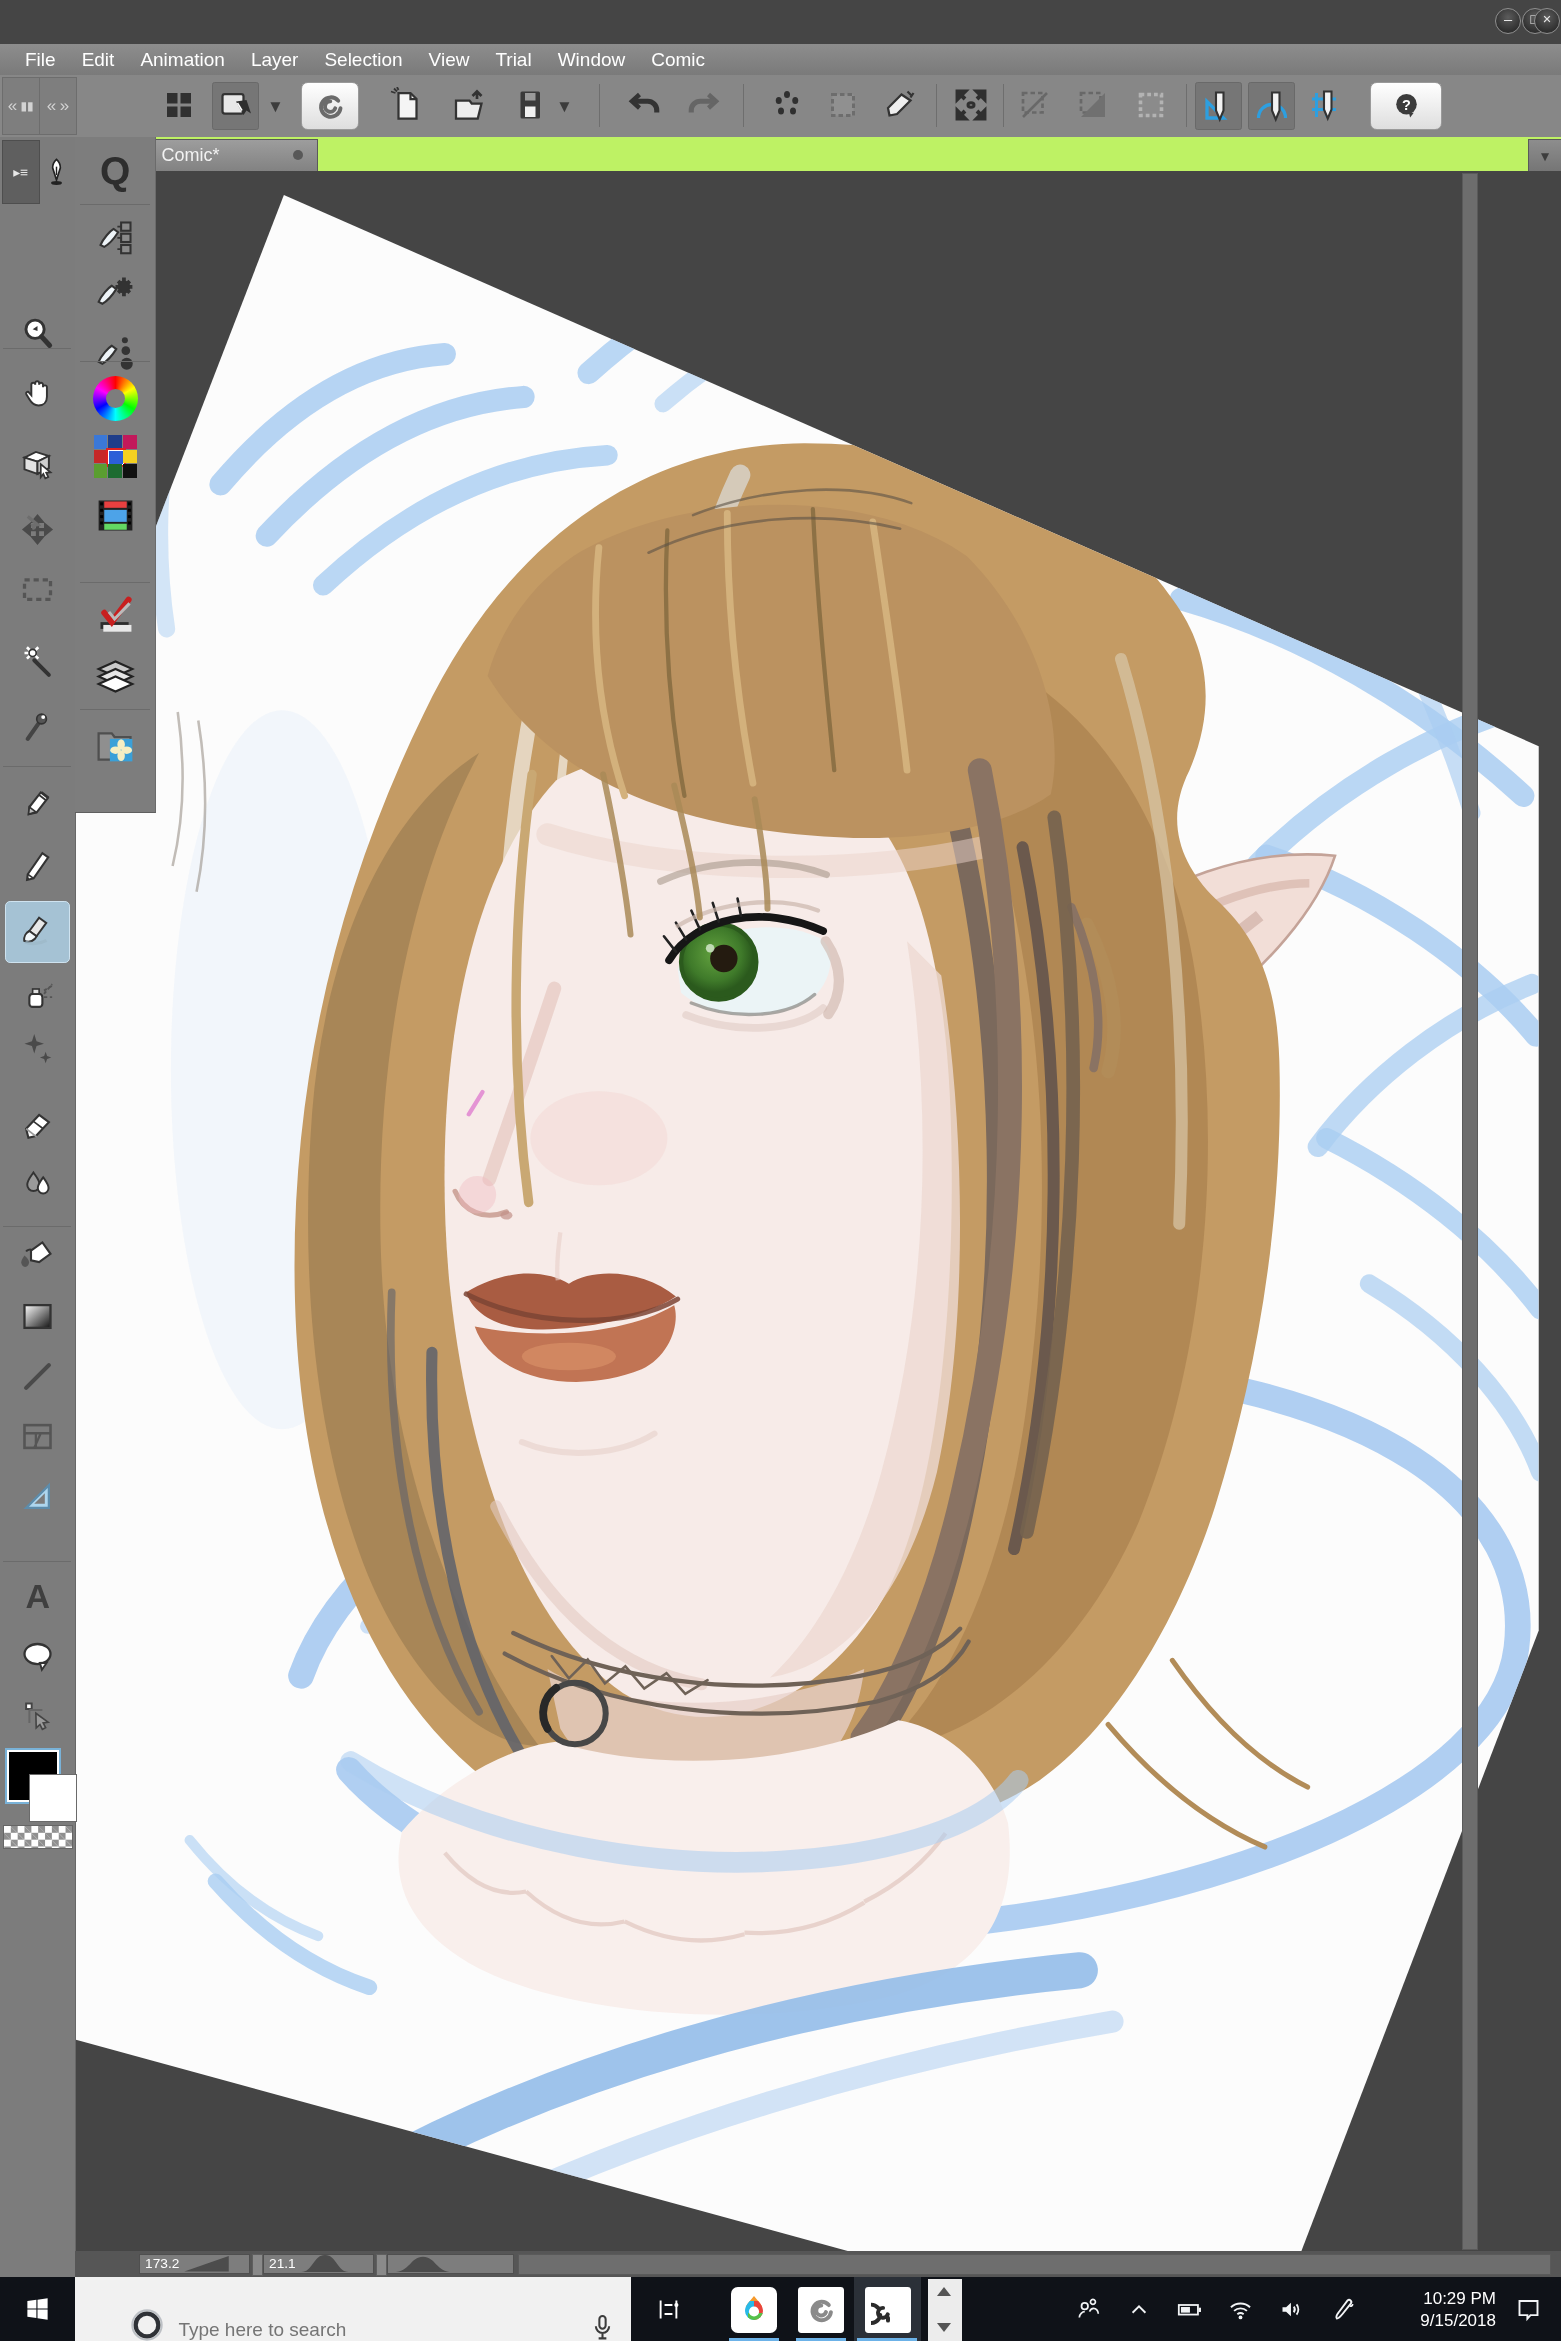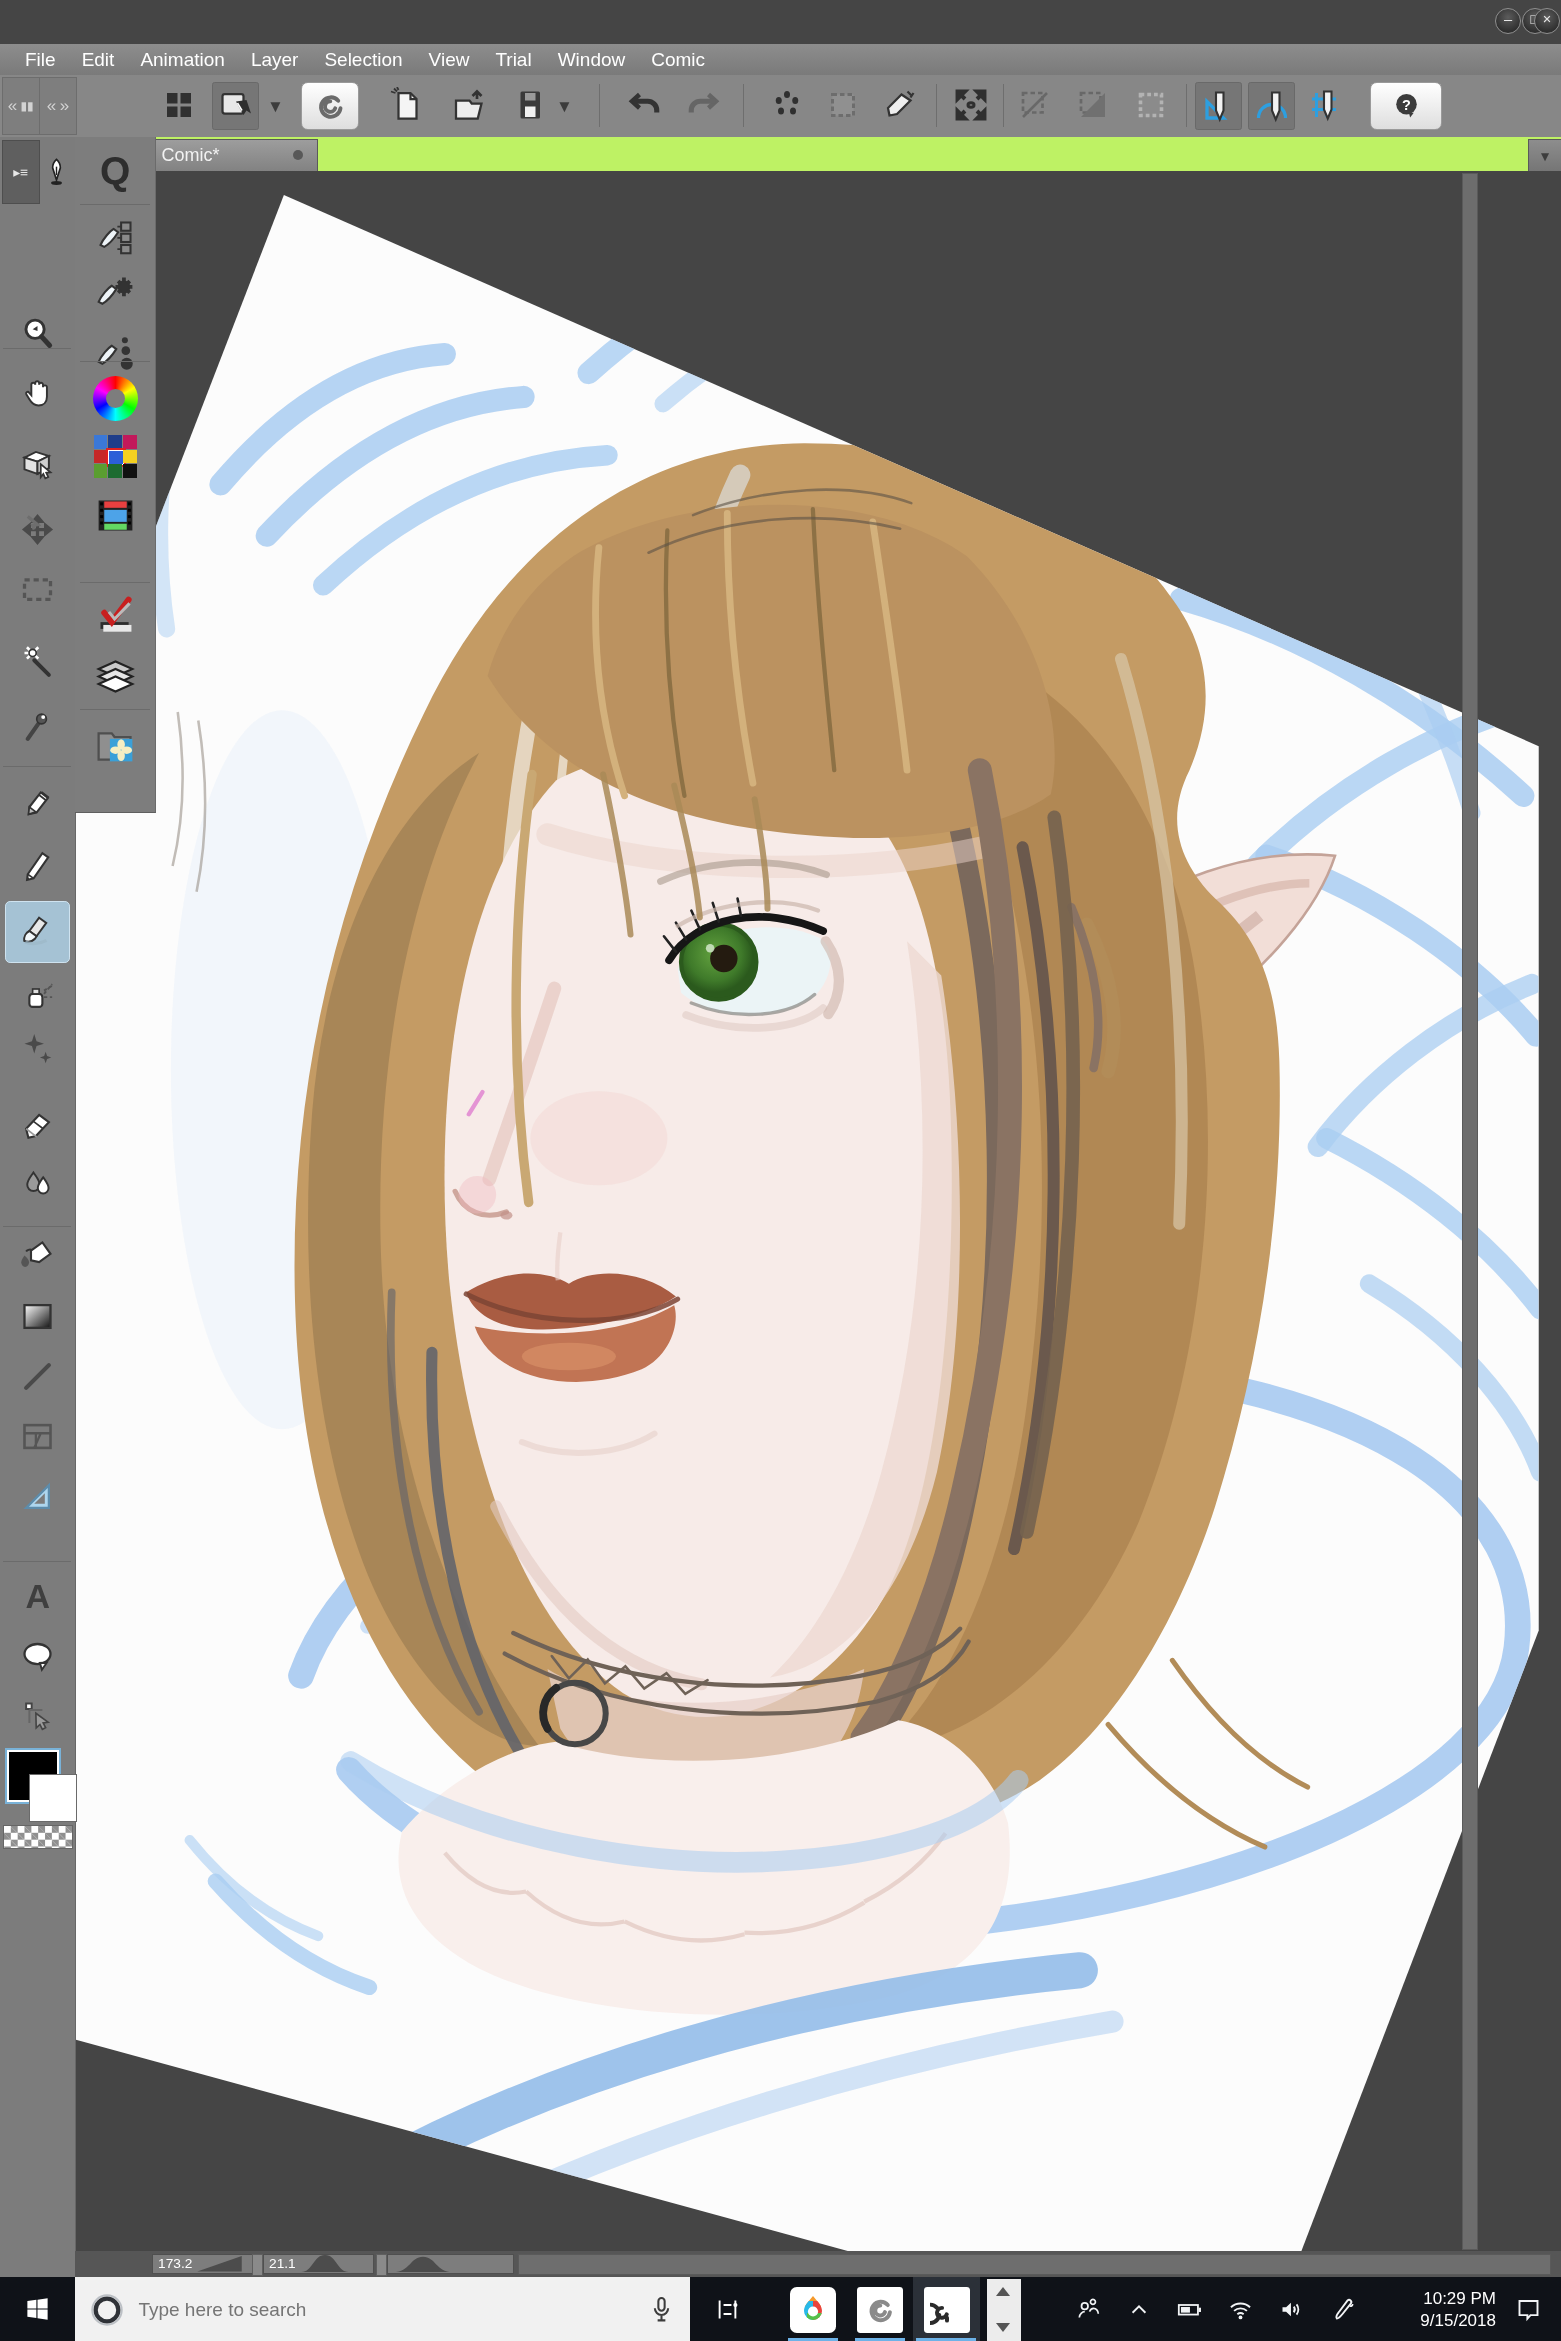--- a/index.html
+++ b/index.html
@@ -79,21 +79,21 @@
   
   #statusbar{left:75px;top:2251px;width:1486px;height:26px;background:#565656;}
   .st-cell{top:2.6px;height:20.5px;background:#7d7d7d;border:0.9px solid #4f4f4f;color:#fff;font-size:13.7px;
     display:flex;align-items:center;padding:0 5.1px;box-sizing:border-box;gap:5.1px;}
   .st-handle{top:2.6px;width:9.4px;height:20.5px;background:#8a8a8a;border:0.9px solid #5f5f5f;}
   #hscroll{left:443px;top:3.4px;width:1031px;height:19px;background:#6e6e6e;border:0.9px solid #5a5a5a;}
 
   
   #taskbar{left:0;top:2277px;width:1561px;height:65px;background:#0f1218;display:flex;align-items:center;}
   #start-btn{width:75px;height:65px;display:flex;align-items:center;justify-content:center;}
-  #searchbox{width:615px;height:65px;background:#f1f1f1;display:flex;align-items:center;}
+  #searchbox{width:516px;height:65px;background:#f1f1f1;display:flex;align-items:flex-end;padding-left:40px;}
   #search-input{border:none;outline:none;background:transparent;font-size:19px;color:#333;flex:1;
     font-family:"Liberation Sans",sans-serif;}
   .tb-ico{width:51px;height:65px;display:flex;align-items:center;justify-content:center;}
   .app-ico{width:67px;height:65px;display:flex;align-items:center;justify-content:center;position:relative;}
   .app-sq{width:46px;height:46px;background:#fff;border-radius:6.8px;display:flex;align-items:center;justify-content:center;}
   .underline{position:absolute;bottom:0;left:8.6px;width:50px;height:4.3px;background:#6cb2e8;}
   #clock{width:128px;text-align:right;color:#fff;font-size:17px;line-height:22px;}
   #scrollstrip{width:34px;height:62px;background:#ececec;margin:0 6.8px;position:relative;}
   .tri-up{position:absolute;left:9.4px;top:8.6px;width:0;height:0;border-left:7.7px solid transparent;
     border-right:7.7px solid transparent;border-bottom:9.4px solid #555;}
@@ -693,21 +693,21 @@
             <ellipse cx="15" cy="12" rx="2" ry="2.8"></ellipse>
             <ellipse cx="15" cy="18" rx="2" ry="2.8"></ellipse>
             <ellipse cx="12" cy="15" rx="2.8" ry="2"></ellipse>
             <ellipse cx="18" cy="15" rx="2.8" ry="2"></ellipse>
           </g>
         </svg>
     </div>
   </div>
 
   <div class="abs" id="statusbar">
-    <div class="abs st-cell" style="left:77px;width:111px">
+    <div class="abs st-cell" style="left:64px;width:111px">
       <span>173.2</span>
       <svg width="45" height="15.4" viewBox="0 0 52 18">
           <path d="M0 18L52 0v18z" fill="#4c4c4c"></path>
         </svg>
     </div>
     <div class="abs st-handle" style="left:177px"></div>
     <div class="abs st-cell" style="left:188px;width:111px">
       <span>21.1</span>
       <svg width="48" height="17" viewBox="0 0 56 20">
           <path d="M0 20 C14 20 14 0 28 0 C42 0 42 20 56 20z" fill="#4c4c4c"></path>

